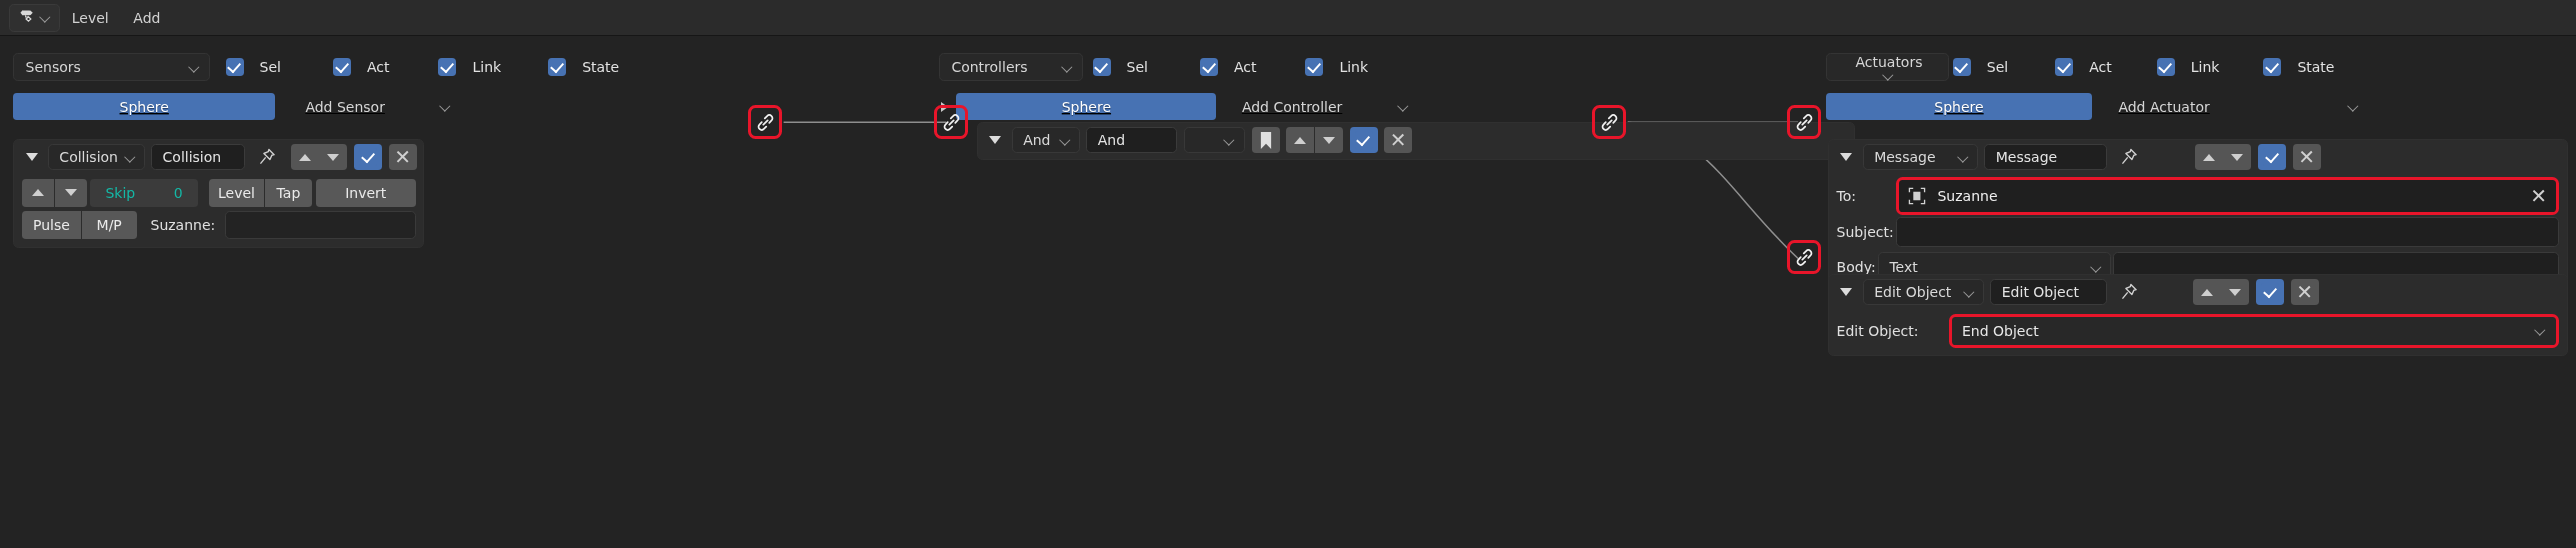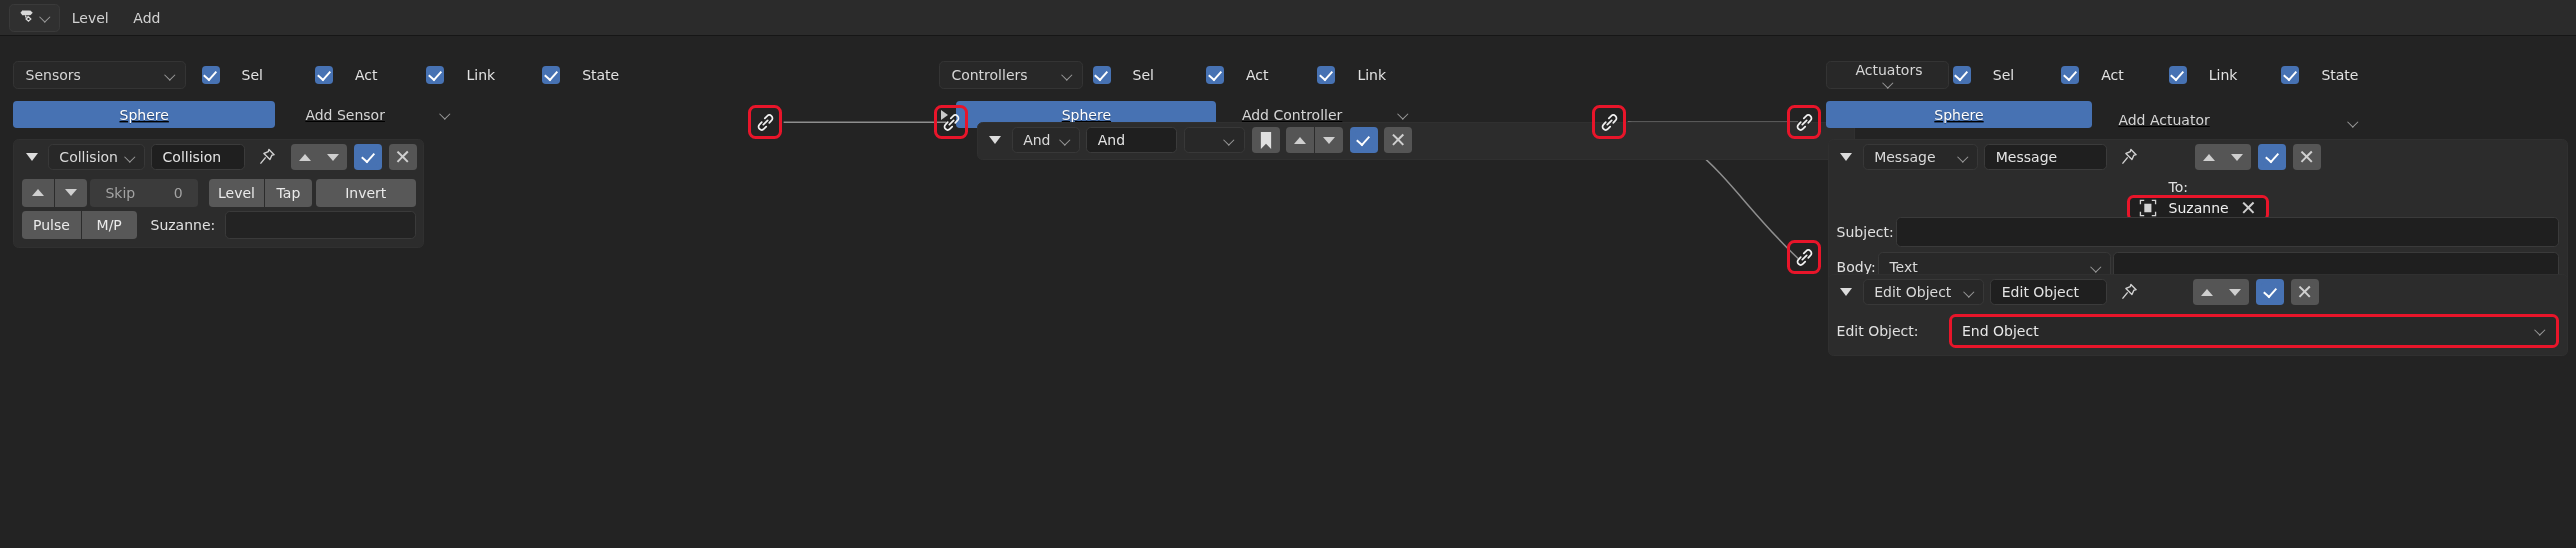--- a/index.html
+++ b/index.html
@@ -30,42 +30,42 @@
     font-size: 14px; color: #d2d2d2; border-radius: 3.8px;
   }
 
   
   .canvas {
     position: absolute; left: 0; top: 36px;
     width: 2576px; height: 513px; background: #232323;
   }
 
   
-  .column { position: absolute; top: 8px; }
+  .column { position: absolute; top: 0; }
   .col-sensors     { left: 13.2px;   width: 606px; }
   .col-controllers { left: 939px;  width: 606px; }
   .col-actuators   { left: 1826px; width: 738px; }
 
   .hdr-row {
     display: flex; align-items: center; height: 28px; margin-top: 17px;
   }
   .type-select {
     height: 28px; border-radius: 4.7px; background: #282828;
     border: 0.9px solid #343434; color: #d6d6d6; font-size: 14px;
     display: flex; align-items: center; padding: 0 8.5px 0 11.4px;
     justify-content: space-between;
   }
   .type-select .lbl { flex: 1; }
   .chev { width: 10.4px; height: 10.4px; display:inline-block; position:relative; flex:none; }
   .chev::before {
     content:''; position:absolute; left:0; top:0.9px; width:6.6px; height:6.6px;
     border-right: 1.9px solid #9a9a9a; border-bottom: 1.9px solid #9a9a9a;
     transform: rotate(45deg);
   }
-  .chk-group { display: flex; align-items: center; gap: 22px; }
+  .chk-group { display: flex; align-items: center; gap: 16px; }
   .chk {
     width: 18px; height: 18px; border-radius: 3.8px; background: #4772b3;
     position: relative; flex: none;
   }
   .chk::after {
     content: ''; position: absolute; left: 4.7px; top: 1.9px;
     width: 5.7px; height: 10.4px; border-right: 2.5px solid #fff; border-bottom: 2.5px solid #fff;
     transform: rotate(42deg);
   }
   .chk-label { font-size: 14px; color: #e2e2e2; }
@@ -136,21 +136,21 @@
 
   .brick-body { padding: 0 7.6px 7.6px 7.6px; }
   .brow { display: flex; align-items: center; height: 28px; margin-top: 4.7px; gap: 0; }
   .btn-grey {
     height: 28px; background: #585858; color: #eaeaea; font-size: 14px;
     display: flex; align-items: center; justify-content: center;
   }
   .numfield {
     height: 28px; background: #3b3b3b; border-radius: 3.8px; font-size: 14px;
     display: flex; align-items: center; justify-content: space-between;
-    padding: 0 15px; color: #a3a3a3;
+    padding: 0 15px; color: #14b8a6;
   }
   .lbl-right { font-size: 14px; color: #e0e0e0; display:flex;align-items:center; }
   .emptyfield {
     height: 28px; background: #232323; border: 0.9px solid #3a3a3a; border-radius: 4.7px;
   }
 
   
   .socket {
     position: absolute; width: 34px; height: 34px; border-radius: 7.6px;
     display: flex; align-items: center; justify-content: center;
@@ -383,21 +383,21 @@
         <span class="chk-label">Link</span>
       </div>
       <div class="chk-group" style="margin-left:44px;">
         <span class="chk"></span>
         <span class="chk-label">State</span>
       </div>
     </div>
 
     <div class="row2">
       <div class="obj-pill" style="width:266px;">Sphere</div>
-      <div class="add-btn" style="width:267px; margin-left:13.2px;align-items:flex-end;">
+      <div class="add-btn" style="width:267px; margin-left:13.2px;">
         <span>Add Actuator</span>
         <span class="chev"></span>
       </div>
     </div>
   </div>
 
   <div class="socket hl" style="left:1787px; top:69px;">
     <svg width="21" height="21" viewBox="0 0 24 24">
       <path d="M9.5 14.5 L14.5 9.5" stroke="#f2f2f2" stroke-width="2" stroke-linecap="round" fill="none"></path>
       <path d="M12.8 16.8 L10.2 19.4 A3.6 3.6 0 0 1 5.1 14.3 L7.7 11.7" stroke="#f2f2f2" stroke-width="2" fill="none" stroke-linecap="round"></path>
@@ -428,21 +428,21 @@
           </div>
       </div>
       <div class="iconbtn blue">
           <span class="chk-small"></span>
         </div>
       <div class="iconbtn">
           <span class="x-glyph">✕</span>
         </div>
     </div>
     <div class="brick-body">
-      <div class="brow" style="height:34px;flex-direction:column;">
+      <div class="brow" style="height:34px;">
         <div class="lbl-right" style="width:59px;">To:</div>
         <div class="hl-ring" style="flex:1;height:38px;background:#1f1f1f;display:flex;align-items:center;padding:0 9.5px;gap:11.4px;">
           <span>
             <svg width="18" height="18" viewBox="0 0 19 19">
               <path d="M1.5 5.5 V1.5 H5.5 M13.5 1.5 H17.5 V5.5 M17.5 13.5 V17.5 H13.5 M5.5 17.5 H1.5 V13.5" stroke="#d2d2d2" stroke-width="1.4" fill="none"></path>
               <rect x="5.6" y="5" width="7.5" height="9" fill="#d2d2d2"></rect>
             </svg>
           </span>
           <span style="flex:1;color:#efefef;font-size:14px;">Suzanne</span>
           <span class="x-glyph">✕</span>

